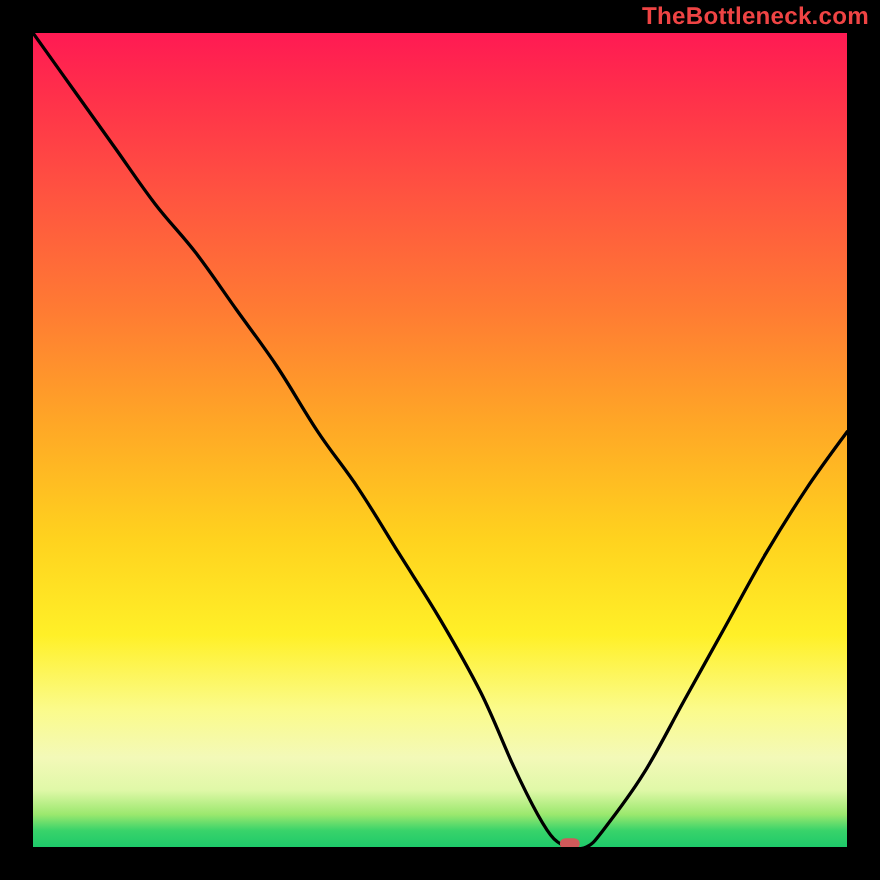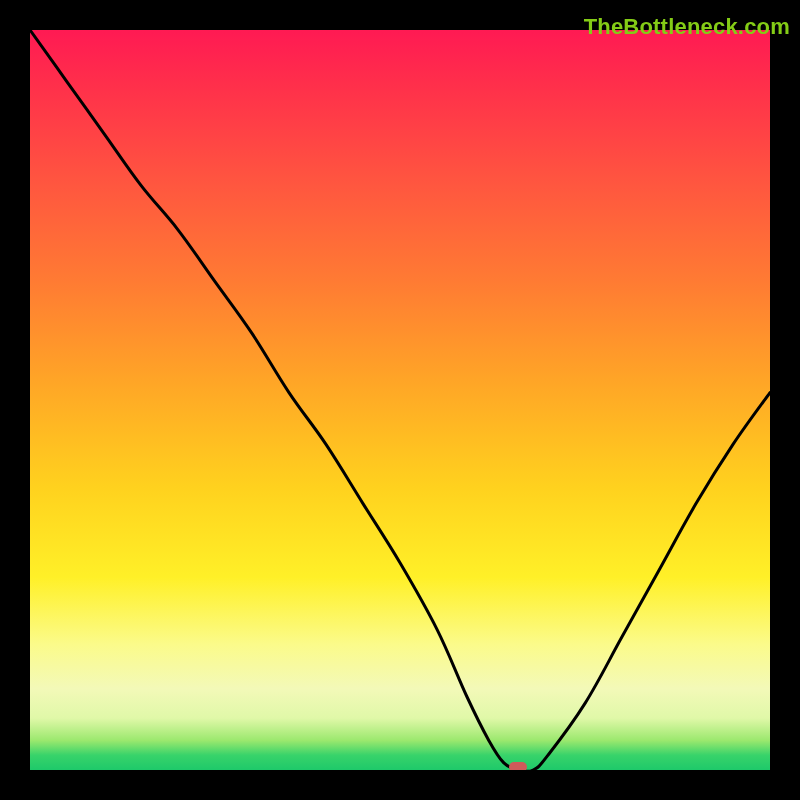--- a/index.html
+++ b/index.html
@@ -12,23 +12,23 @@
     font-family: Arial, Helvetica, sans-serif;
   }
   .frame {
     position: relative;
     width: 800px;
     height: 800px;
     background: #000;
   }
   .watermark {
     position: absolute;
-    top: 14px;
+    top: 2px;
     right: 10px;
-    color: #84cc16;
+    color: #ef4444;
     font-size: 22px;
     font-weight: 600;
     letter-spacing: 0.2px;
     z-index: 20;
   }
   .plot-area {
     position: absolute;
     left: 30px;
     top: 30px;
     width: 740px;

